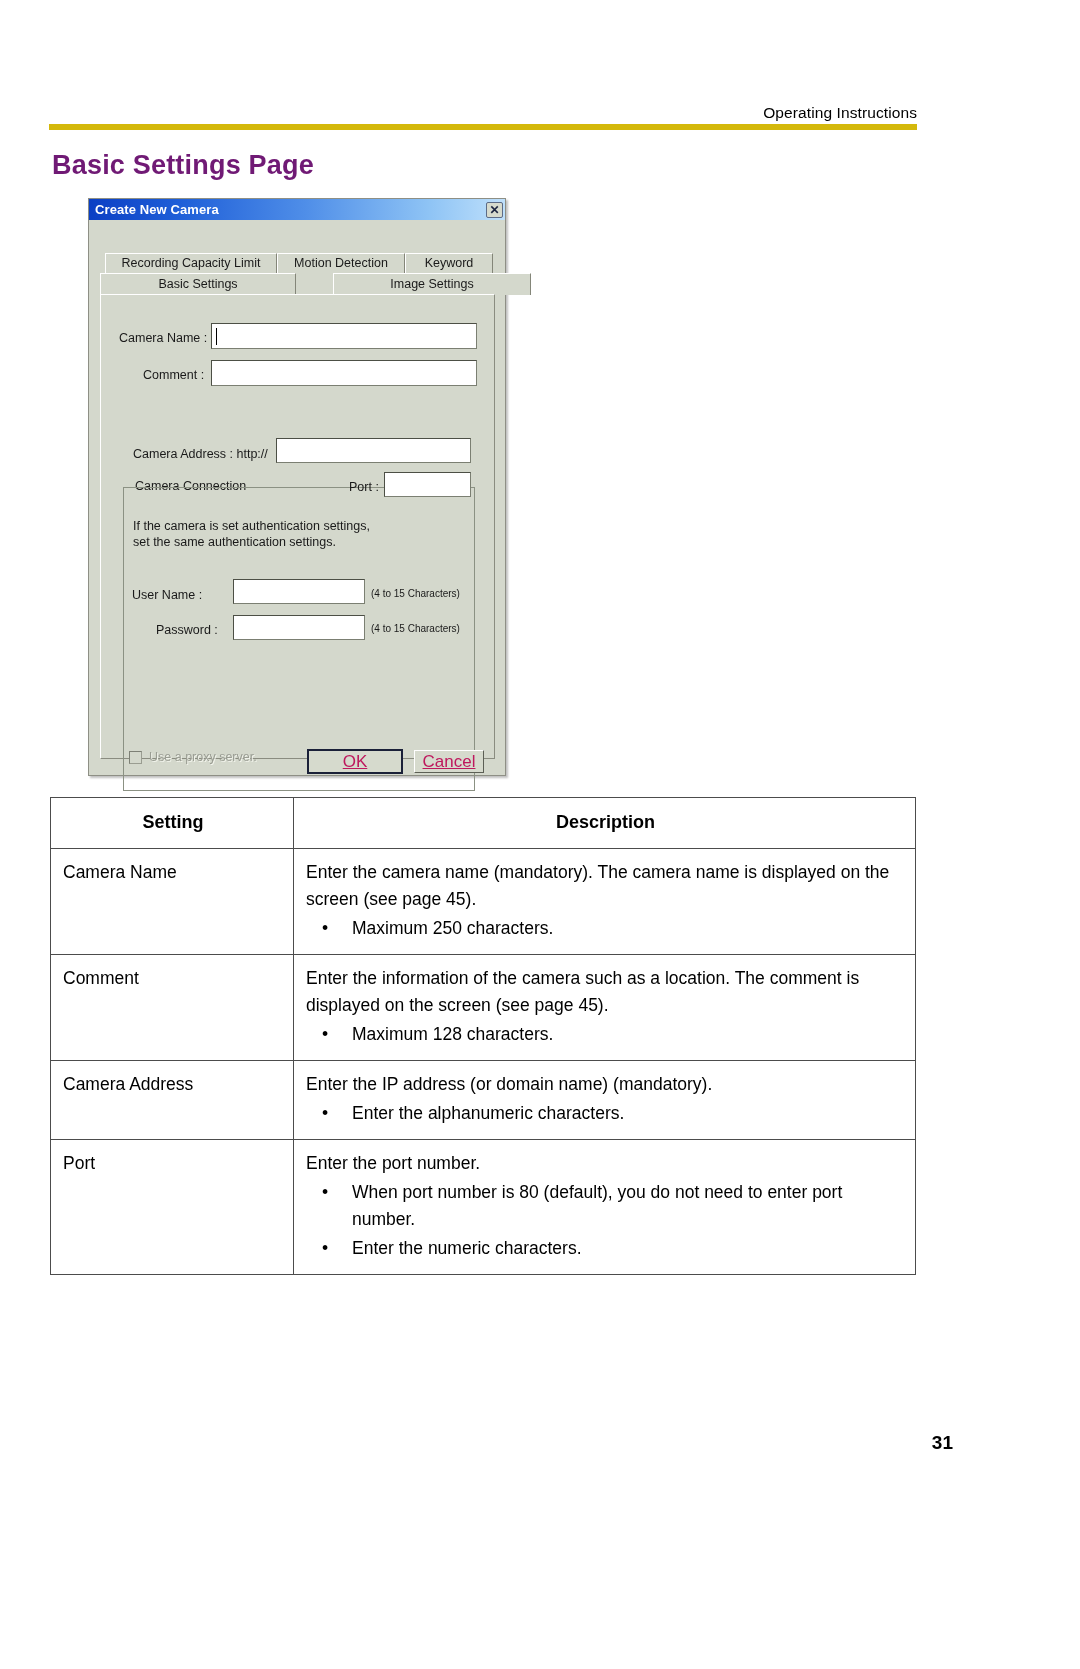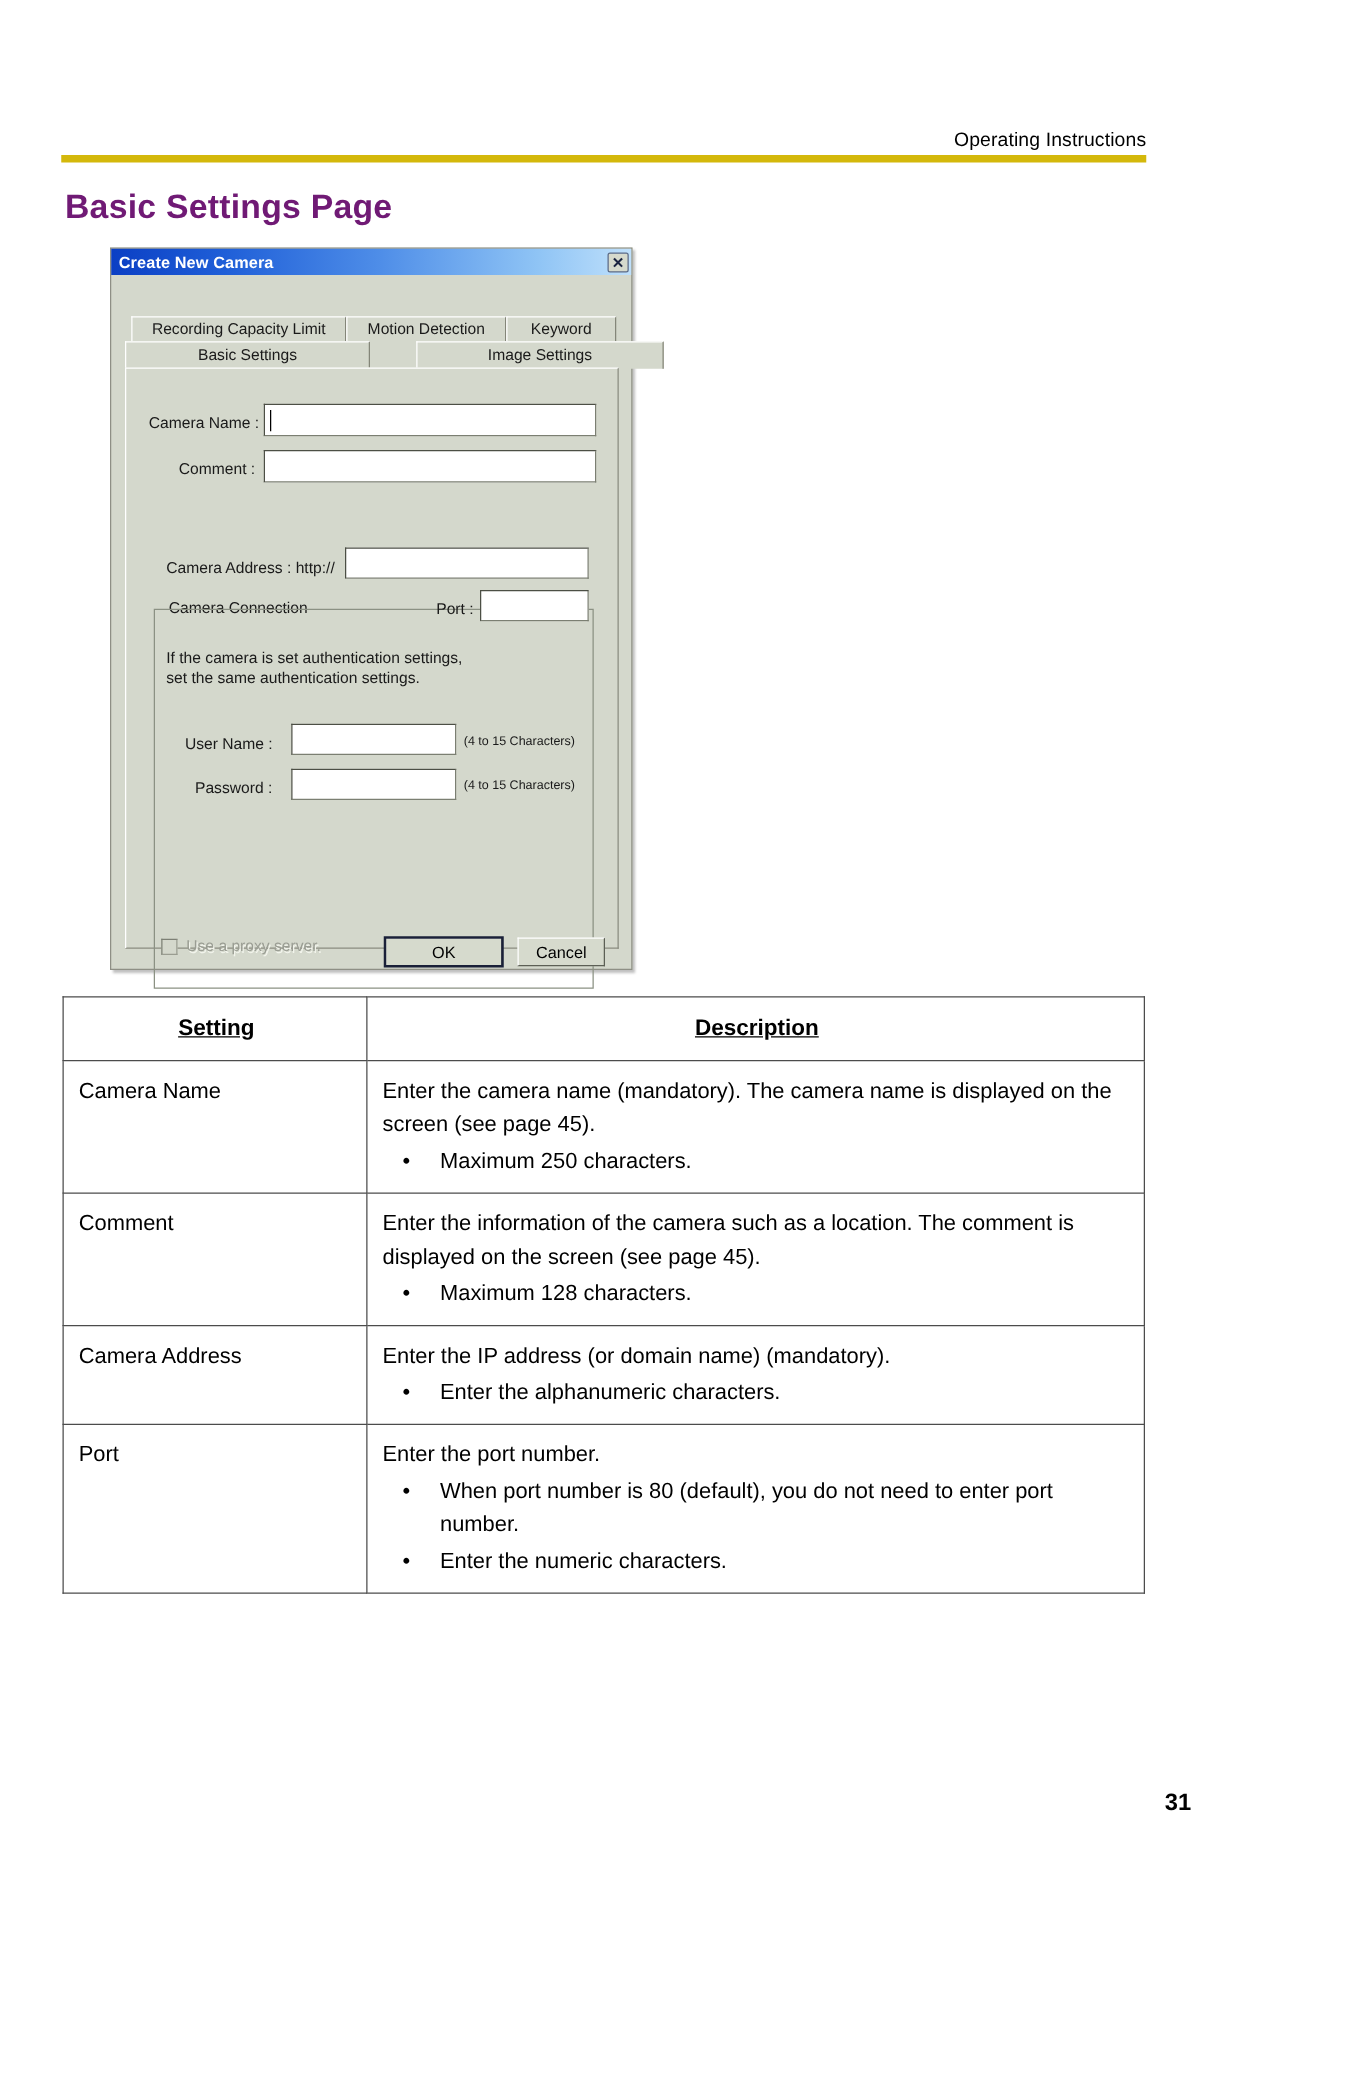--- a/index.html
+++ b/index.html
@@ -219,27 +219,28 @@
     text-shadow: 1px 1px 0 #f2f4ec;
     white-space: nowrap;
   }
 
   .btn {
     position: absolute;
     background: #d6dacd;
     border: 1px solid #ffffff;
     border-right-color: #5c5f55;
     border-bottom-color: #5c5f55;
-    font-size: 13px;
-    color: #000000;
+    font-size: 17px;
+    color: #be185d;
     display: flex;
     align-items: center;
     justify-content: center;
     box-sizing: border-box;
     height: 23px;
+    text-decoration: underline;
   }
   .btn.ok {
     left: 219px; top: 530px; width: 94px;
     outline: 2px solid #1a2038;
     outline-offset: -1px;
   }
   .btn.cancel { left: 325px; top: 530px; width: 70px; }
 
   
   table.settings {
@@ -254,21 +255,20 @@
     border: 1px solid #4c4c4c;
     vertical-align: top;
     padding: 10px 12px 12px 12px;
     line-height: 27px;
   }
   table.settings th {
     text-align: center;
     font-weight: bold;
     font-size: 18px;
     padding: 11px 10px 12px 12px;
-    text-decoration: underline;
   }
   td.col-setting, th.col-setting { width: 218px; }
   .bullet-line {
     display: flex;
     margin-top: 2px;
   }
   .bullet-dot {
     width: 46px;
     flex: 0 0 46px;
     text-align: left;
@@ -330,21 +330,21 @@
 
         <div class="fld-label" style="left:32px; top:152px;">Camera Address : http://</div>
         <div class="textbox" style="left:175px; top:143px; width:195px; height:25px;"></div>
 
         <div class="fld-label" style="left:248px; top:185px;">Port :</div>
         <div class="textbox" style="left:283px; top:177px; width:87px; height:25px;"></div>
 
         <div class="note-text" style="left:32px; top:223px; width:310px;">If the camera is set authentication settings,
 set the same authentication settings.</div>
 
-        <div class="fld-label" style="left:47px; top:293px;">User Name :</div>
+        <div class="fld-label" style="left:31px; top:293px;">User Name :</div>
         <div class="textbox" style="left:132px; top:284px; width:132px; height:25px;"></div>
         <div class="hint" style="left:270px; top:293px;">(4 to 15 Characters)</div>
 
         <div class="fld-label" style="left:55px; top:328px;">Password :</div>
         <div class="textbox" style="left:132px; top:320px; width:132px; height:25px;"></div>
         <div class="hint" style="left:270px; top:328px;">(4 to 15 Characters)</div>
 
         <div class="checkbox-row">
           <span class="checkbox"></span>
           <span class="checkbox-label">Use a proxy server.</span>

